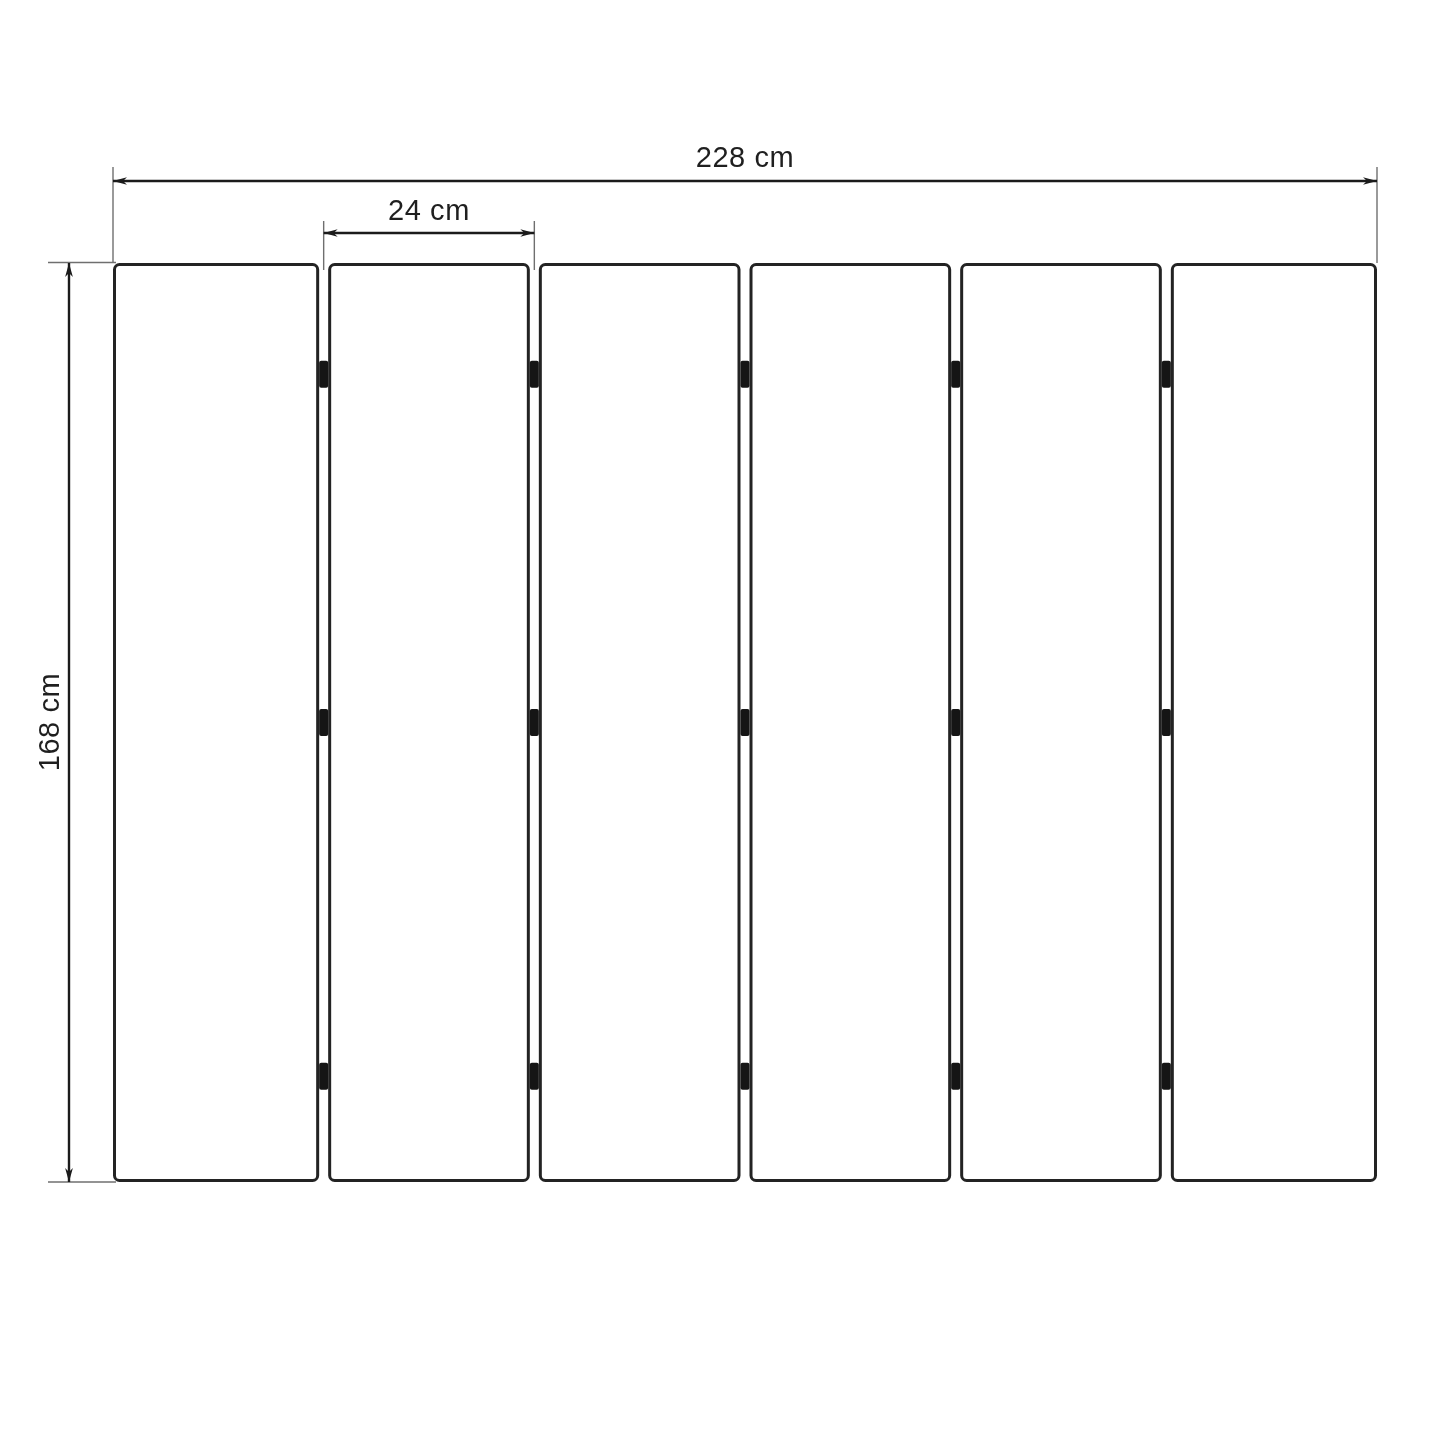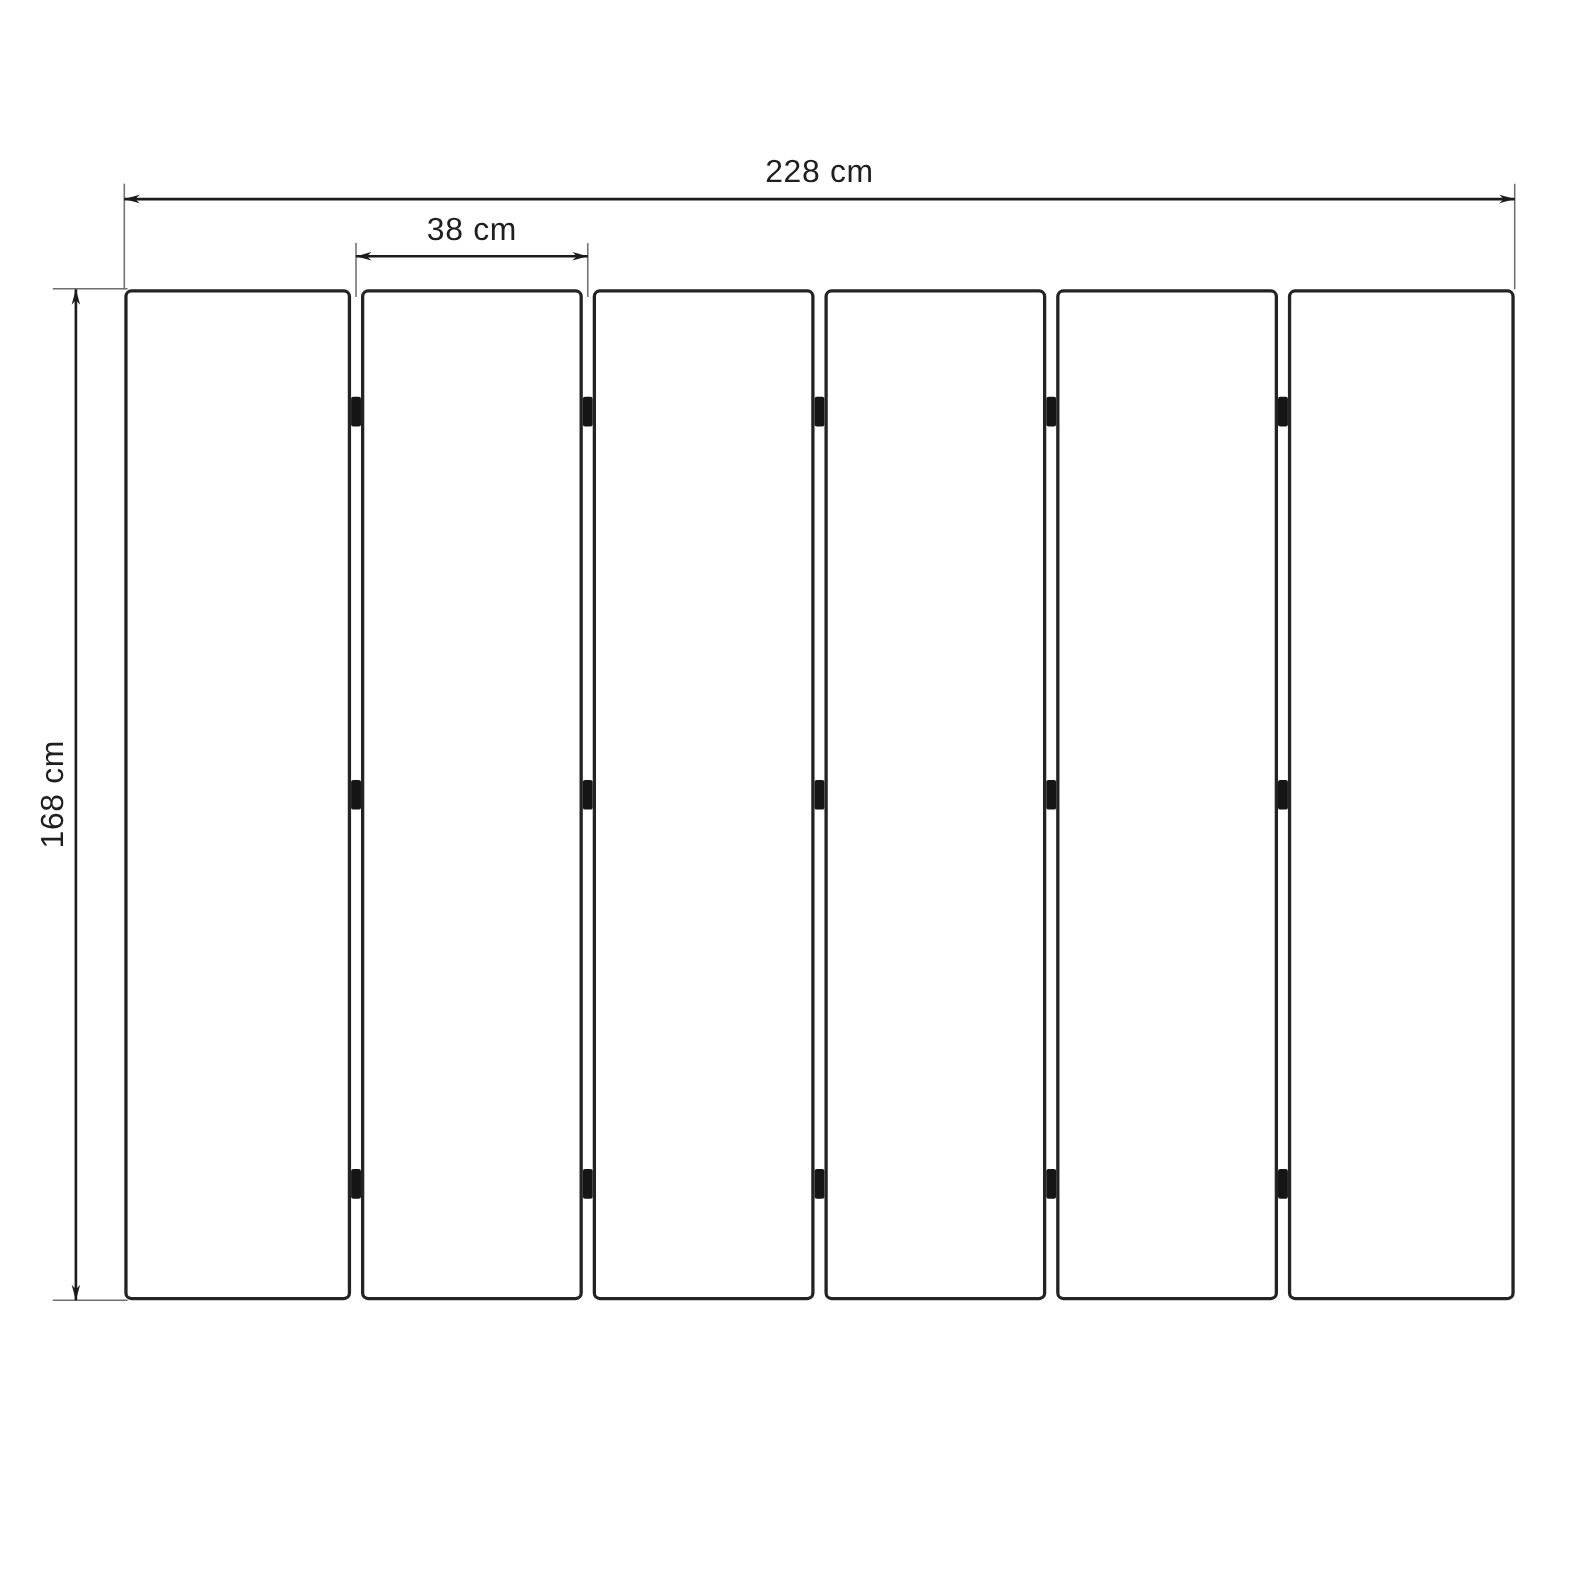--- a/index.html
+++ b/index.html
@@ -73,17 +73,17 @@
       <line x1="323.66666666666663" y1="233" x2="534.3333333333333" y2="233" stroke="#1b1b1b" stroke-width="2.4"></line>
       <polygon points="323.66666666666663,233 337.64134466397206,236.86760583198804 333.66666666666663,233 337.64134466397206,229.13239416801196" fill="#1b1b1b"></polygon>
       <polygon points="534.3333333333333,233 520.3586553360278,229.13239416801196 524.3333333333333,233 520.3586553360278,236.86760583198804" fill="#1b1b1b"></polygon>
       <line x1="69" y1="263" x2="69" y2="1182" stroke="#1b1b1b" stroke-width="2.4"></line>
       <polygon points="69,263 65.13239416801196,276.97467799730543 69,273 72.86760583198806,276.97467799730543" fill="#1b1b1b"></polygon>
       <polygon points="69,1182 72.86760583198806,1168.0253220026946 69,1172 65.13239416801196,1168.0253220026946" fill="#1b1b1b"></polygon>
     </svg>
 
   <div class="dim-label label-total-width" style="color: rgb(31, 31, 31);">228 cm</div>
 
-  <div class="dim-label label-panel-width" style="color: rgb(31, 31, 31);">38 cm</div>
+  <div class="dim-label label-panel-width" style="color: rgb(31, 31, 31);">24 cm</div>
 
   <div class="dim-label vertical label-height" style="color: rgb(31, 31, 31);">168 cm</div>
 
 </div>
 
 </body></html>

